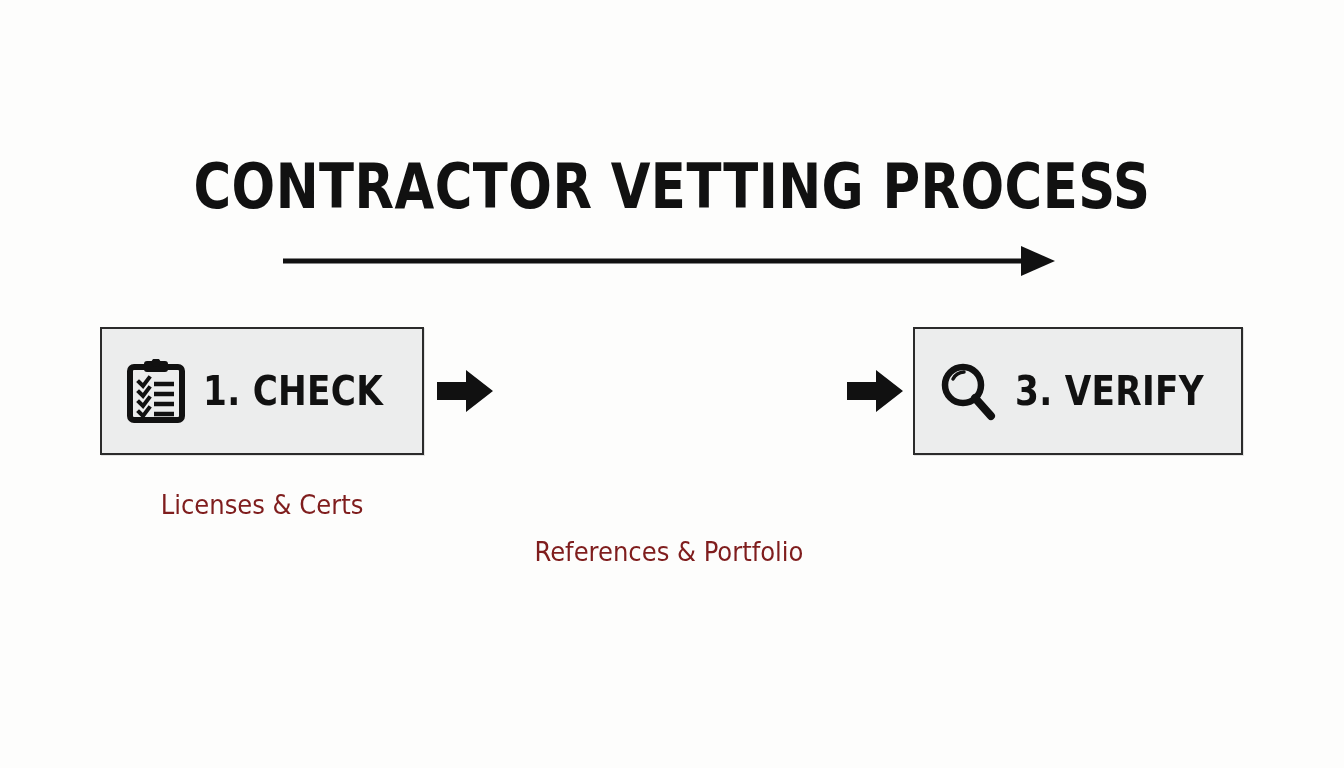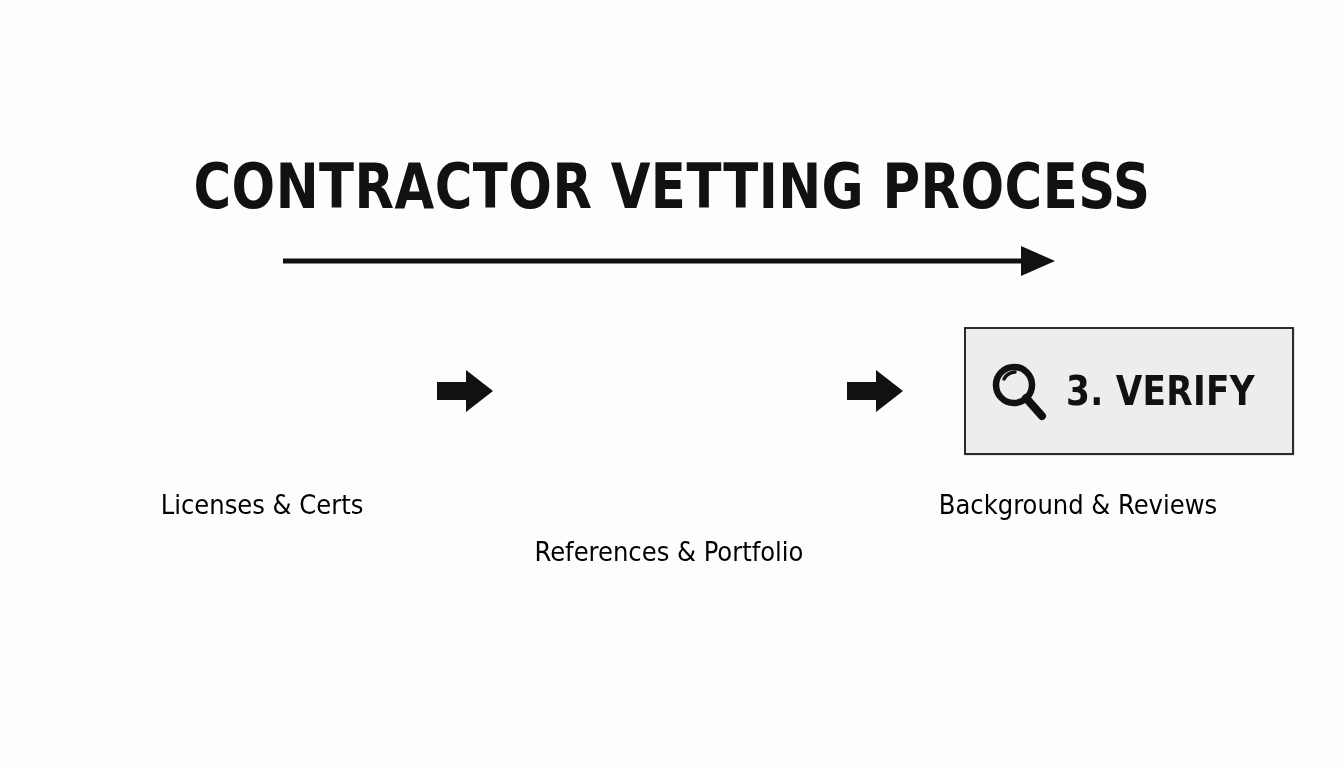--- a/index.html
+++ b/index.html
@@ -54,21 +54,21 @@
     background: #eceded;
     border: 2px solid #2b2b2b;
     box-sizing: border-box;
     box-shadow: 1px 1px 0 rgba(0,0,0,0.10);
     display: flex;
     align-items: center;
     justify-content: center;
   }
   #step-box-1 { left: 100px; width: 324px; }
   #step-box-2 { left: 504px; width: 330px; }
-  #step-box-3 { left: 964px; width: 330px; }
+  #step-box-3 { left: 913px; width: 330px; }
 
   .step-inner {
     display: flex;
     align-items: center;
     gap: 18px;
   }
   .step-icon {
     display: block;
     flex: 0 0 auto;
     line-height: 0;
@@ -95,21 +95,21 @@
   #connector-arrow-2 { left: 847px; }
 
   
   .caption {
     position: absolute;
     top: 488px;
     text-align: center;
     font-family: "DejaVu Sans Condensed", "Liberation Sans Narrow", "Liberation Sans", sans-serif;
     font-size: 27px;
     font-weight: normal;
-    color: #000000;
+    color: #7f1d1d;
     line-height: 34px;
     white-space: nowrap;
   }
   #caption-1 { left: 100px; width: 324px; }
   #caption-2 { left: 504px; width: 330px; margin-top: 47px; }
   #caption-3 { left: 913px; width: 330px; }
 </style>
 </head>
 <body>
 
@@ -117,20 +117,47 @@
 
   <div id="title">CONTRACTOR VETTING PROCESS</div>
 
   <div id="progress-arrow">
     <svg width="772" height="46" viewBox="0 0 772 46">
       <rect x="0" y="20.5" width="740" height="5" fill="#111111"></rect>
       <polygon points="738,8 772,23 738,38" fill="#111111"></polygon>
     </svg>
   </div>
 
+  <div class="step-box" id="step-box-1">
+    <div class="step-inner">
+      <span class="step-icon">
+        <svg width="58" height="64" viewBox="0 0 58 64">
+
+          <rect x="3" y="8" width="52" height="53" rx="4" ry="4" fill="none" stroke="#111111" stroke-width="6"></rect>
+
+          <rect x="17" y="2" width="24" height="11" rx="3" ry="3" fill="#111111"></rect>
+          <circle cx="29" cy="3.5" r="4.5" fill="#111111"></circle>
+
+          <g stroke="#111111" stroke-width="4" stroke-linecap="square" fill="none">
+            <path d="M12 23 L16 27 L22 19"></path>
+            <path d="M12 33 L16 37 L22 29"></path>
+            <path d="M12 43 L16 47 L22 39"></path>
+            <path d="M12 53 L16 57 L22 49"></path>
+          </g>
+          <g stroke="#111111" stroke-width="4.5" stroke-linecap="butt">
+            <line x1="27" y1="25" x2="47" y2="25"></line>
+            <line x1="27" y1="35" x2="47" y2="35"></line>
+            <line x1="27" y1="45" x2="47" y2="45"></line>
+            <line x1="27" y1="55" x2="47" y2="55"></line>
+          </g>
+        </svg>
+      </span>
+      <span class="step-label">1. CHECK</span>
+    </div>
+  </div>
 
   <div class="connector-arrow" id="connector-arrow-1">
     <svg width="56" height="46" viewBox="0 0 56 46">
       <polygon points="0,14 29,14 29,2 56,23 29,44 29,32 0,32" fill="#111111"></polygon>
     </svg>
   </div>
 
 
   <div class="connector-arrow" id="connector-arrow-2">
     <svg width="56" height="46" viewBox="0 0 56 46">
@@ -146,15 +173,14 @@
           <path d="M14 18 A13 13 0 0 1 25 11" fill="none" stroke="#111111" stroke-width="3.5" stroke-linecap="round"></path>
           <line x1="36" y1="37" x2="52" y2="55" stroke="#111111" stroke-width="8" stroke-linecap="round"></line>
         </svg>
       </span>
       <span class="step-label">3. VERIFY</span>
     </div>
   </div>
 
   <div class="caption" id="caption-1">Licenses &amp; Certs</div>
   <div class="caption" id="caption-2">References &amp; Portfolio</div>
-  <div class="caption" id="caption-3">Background &amp; Reviews</div>
 
 </div>
 
 </body></html>

